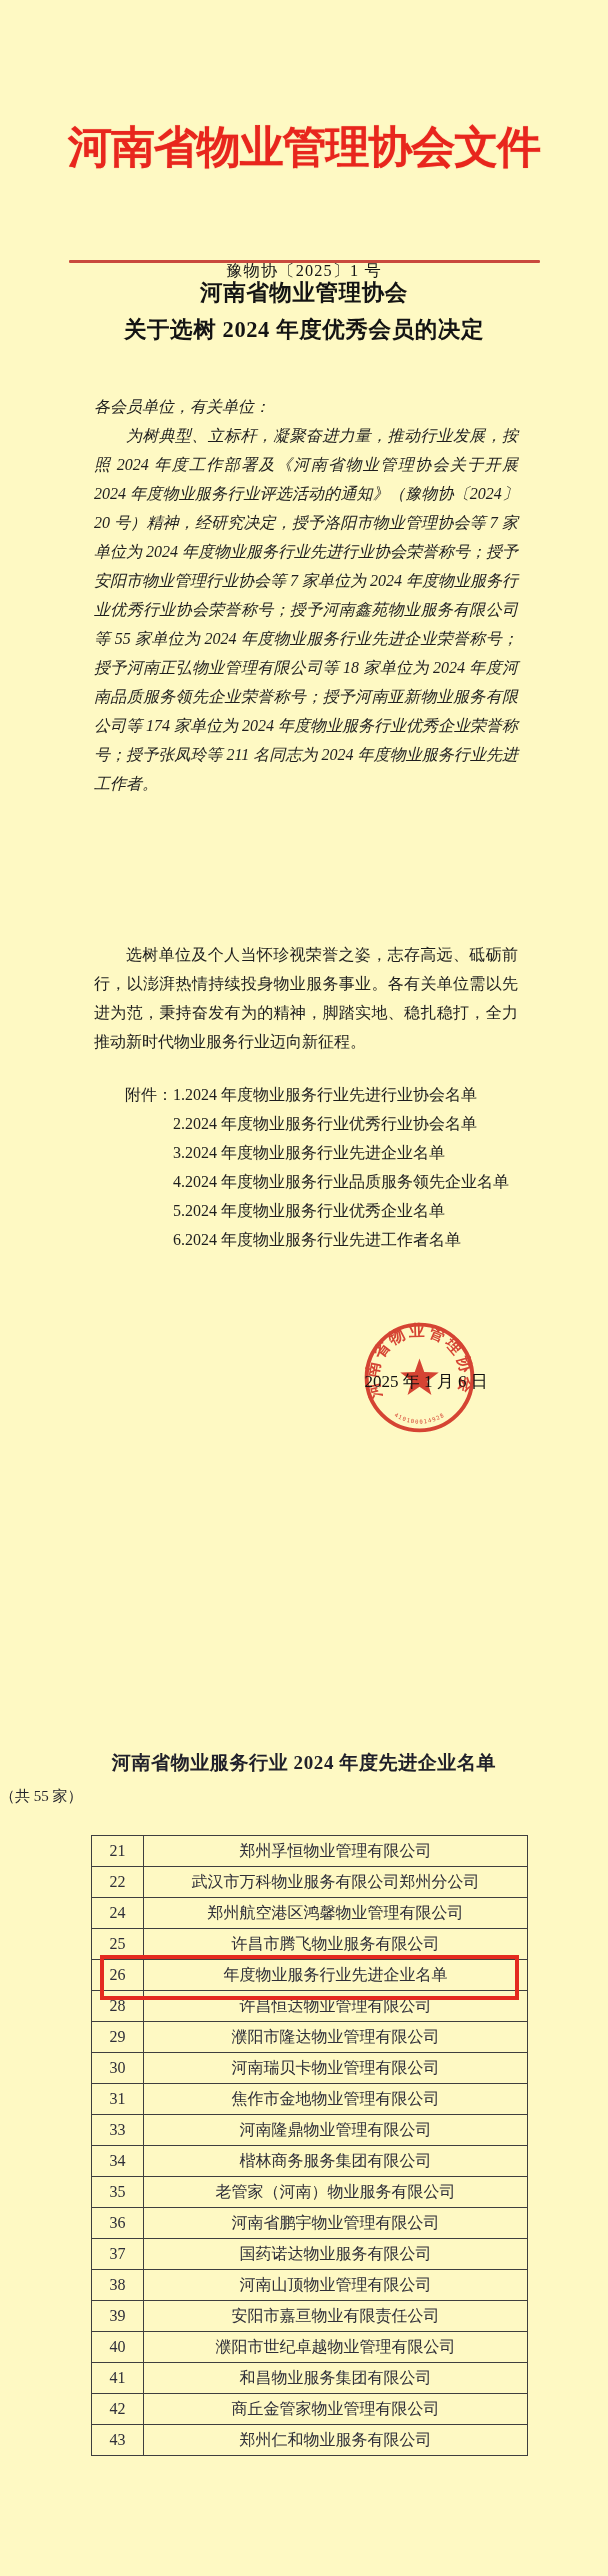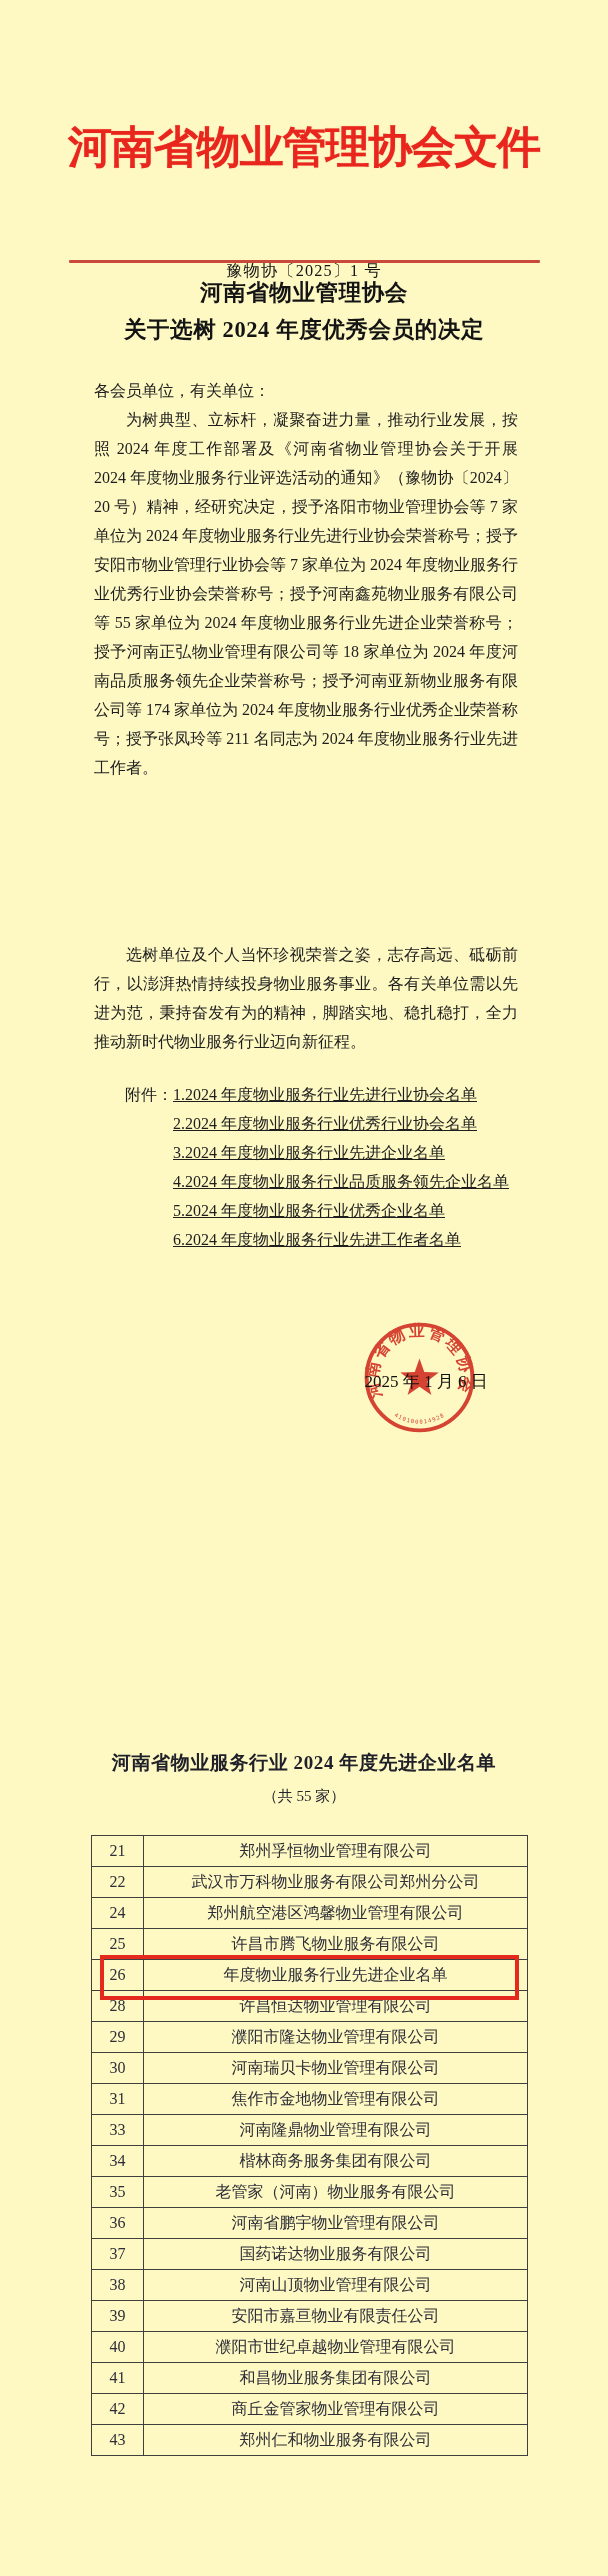--- a/index.html
+++ b/index.html
@@ -37,49 +37,49 @@
     font-size:22.5px; line-height:37px; letter-spacing:0.6px;
   }
   
   .body-block{
     position:absolute; left:94px; width:424px;
     font-size:16px; line-height:29px; text-align:justify;
     color:#1e1e1e;
   }
   .body-block p{margin:0;}
   .body-block .indent{text-indent:32px;}
-  .block1{top:376px;}
+  .block1{top:392px;font-style:italic;}
   .block2{top:928px;margin-top:12px;}
   
   .attachments{
     position:absolute; top:1080px; left:125px; width:406px;
     display:flex; font-size:16px; line-height:29px; color:#1e1e1e;
   }
   .attach-label{flex:none; width:48px;}
   .attach-items{flex:1;}
-  .attach-item{white-space:nowrap;text-decoration:underline;}
+  .attach-item{white-space:nowrap;}
   
   .seal{
     position:absolute; top:1319px; left:361px; width:117px; height:117px;
     z-index:2; opacity:.88;
   }
   .doc-date{
     position:absolute; top:1370px; left:361px; width:130px;
     text-align:center; font-size:17px; color:#101010; z-index:4;
     white-space:nowrap;
   }
   
   .list-title{
     position:absolute; top:1750px; left:0; width:100%;
     text-align:center; font-size:19px; font-weight:700;
     letter-spacing:0.6px; color:#20202a;
   }
   .list-subtitle{
     position:absolute; top:1787px; left:0; width:100%;
-    text-align:center; font-size:15px; color:#25252d;
+    font-size:15px; color:#25252d;
   }
   .table-wrap{
     position:absolute; top:1835px; left:91px; width:437px;
   }
   table.roster{
     width:100%; border-collapse:collapse; table-layout:fixed;
     border:1.7px solid #3f3f3f;
   }
   table.roster td{
     border:1.1px solid #3f3f3f;

